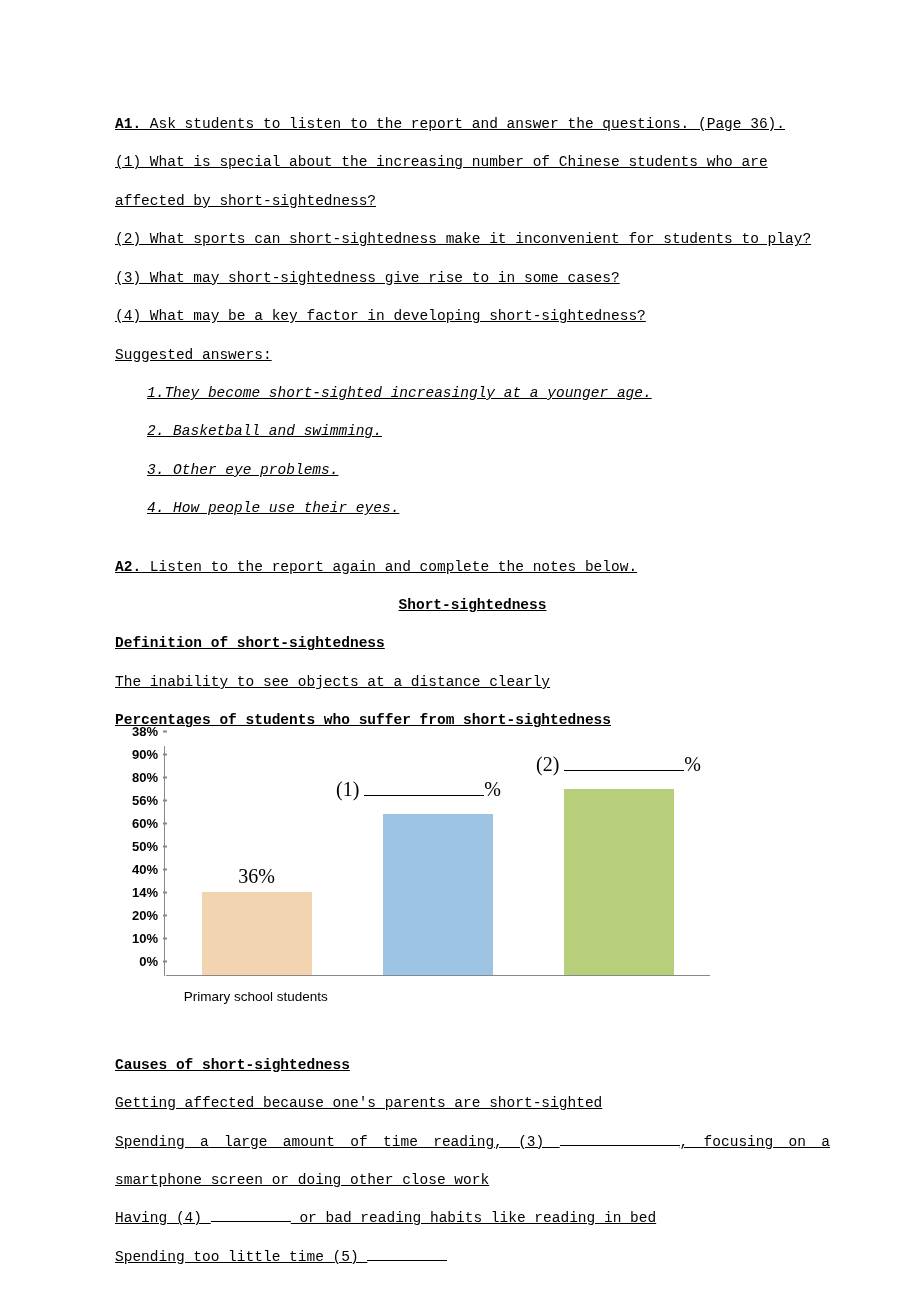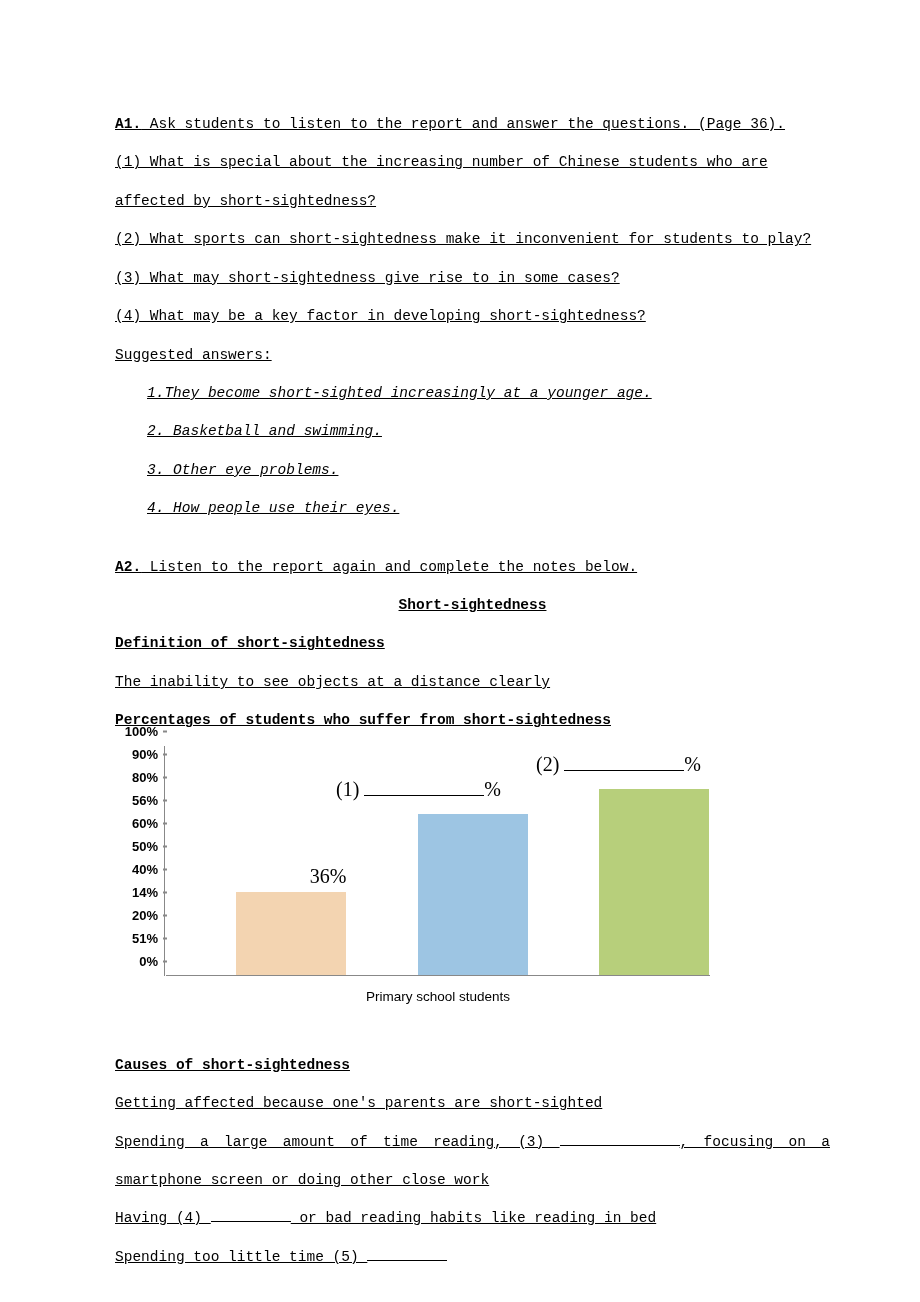--- a/index.html
+++ b/index.html
@@ -74,21 +74,21 @@
   left: 0; right: 0; bottom: 0;
   height: 100%;
   display: flex;
   align-items: flex-end;
   justify-content: space-around;
 }
 .bar-col {
   width: 33%;
   display: flex;
   flex-direction: column;
-  align-items: flex-end;
+  align-items: center;
   justify-content: flex-end;
   height: 100%;
 }
 .bar {
   width: 110px;
 }
 .bar-1 { background: linear-gradient(#f3d4b1,#f3d4b1); background-color: #f3d4b1; box-shadow: inset 0 0 0 1000px rgba(243,212,177,1); }
 .bar-2 { box-shadow: inset 0 0 0 1000px rgba(157,197,227,1); }
 .bar-3 { box-shadow: inset 0 0 0 1000px rgba(183,207,123,1); }
 .bar-label {
@@ -96,21 +96,21 @@
   font-size: 20px;
   margin-bottom: 4px;
 }
 .x-labels {
   position: absolute;
   left: 46px;
   right: 0;
   bottom: 0;
   height: 54px;
   display: flex;
-  justify-content: center;
+  justify-content: flex-start;
 }
 .x-label {
   width: 33%;
   text-align: center;
   padding-top: 6px;
   line-height: 1.3;
   font-size: 13.5px;
 }
 .ann {
   position: absolute;
@@ -147,30 +147,30 @@
   <span class="bold">A2.</span><span> Listen to the report again and complete the notes below.</span>
 </p>
 <p class="line bold center">Short-sightedness</p>
 <p class="line bold">Definition of short-sightedness</p>
 <p class="line">The inability to see objects at a distance clearly</p>
 <p class="line bold">Percentages of students who suffer from short-sightedness</p>
 
 <div class="chart-wrap">
   <div class="y-axis">
     <div class="y-tick" style="bottom:0%">0%</div>
-    <div class="y-tick" style="bottom:10%">51%</div>
+    <div class="y-tick" style="bottom:10%">10%</div>
     <div class="y-tick" style="bottom:20%">20%</div>
     <div class="y-tick" style="bottom:30%">14%</div>
     <div class="y-tick" style="bottom:40%">40%</div>
     <div class="y-tick" style="bottom:50%">50%</div>
     <div class="y-tick" style="bottom:60%">60%</div>
     <div class="y-tick" style="bottom:70%">56%</div>
     <div class="y-tick" style="bottom:80%">80%</div>
     <div class="y-tick" style="bottom:90%">90%</div>
-    <div class="y-tick" style="bottom:100%">100%</div>
+    <div class="y-tick" style="bottom:100%">38%</div>
   </div>
   <div class="plot">
     <div class="bars">
       <div class="bar-col">
         <div class="bar-label">36%</div>
         <div class="bar bar-1" style="height:36%"></div>
       </div>
       <div class="bar-col">
         <div class="bar bar-2" style="height:70%"></div>
       </div>

